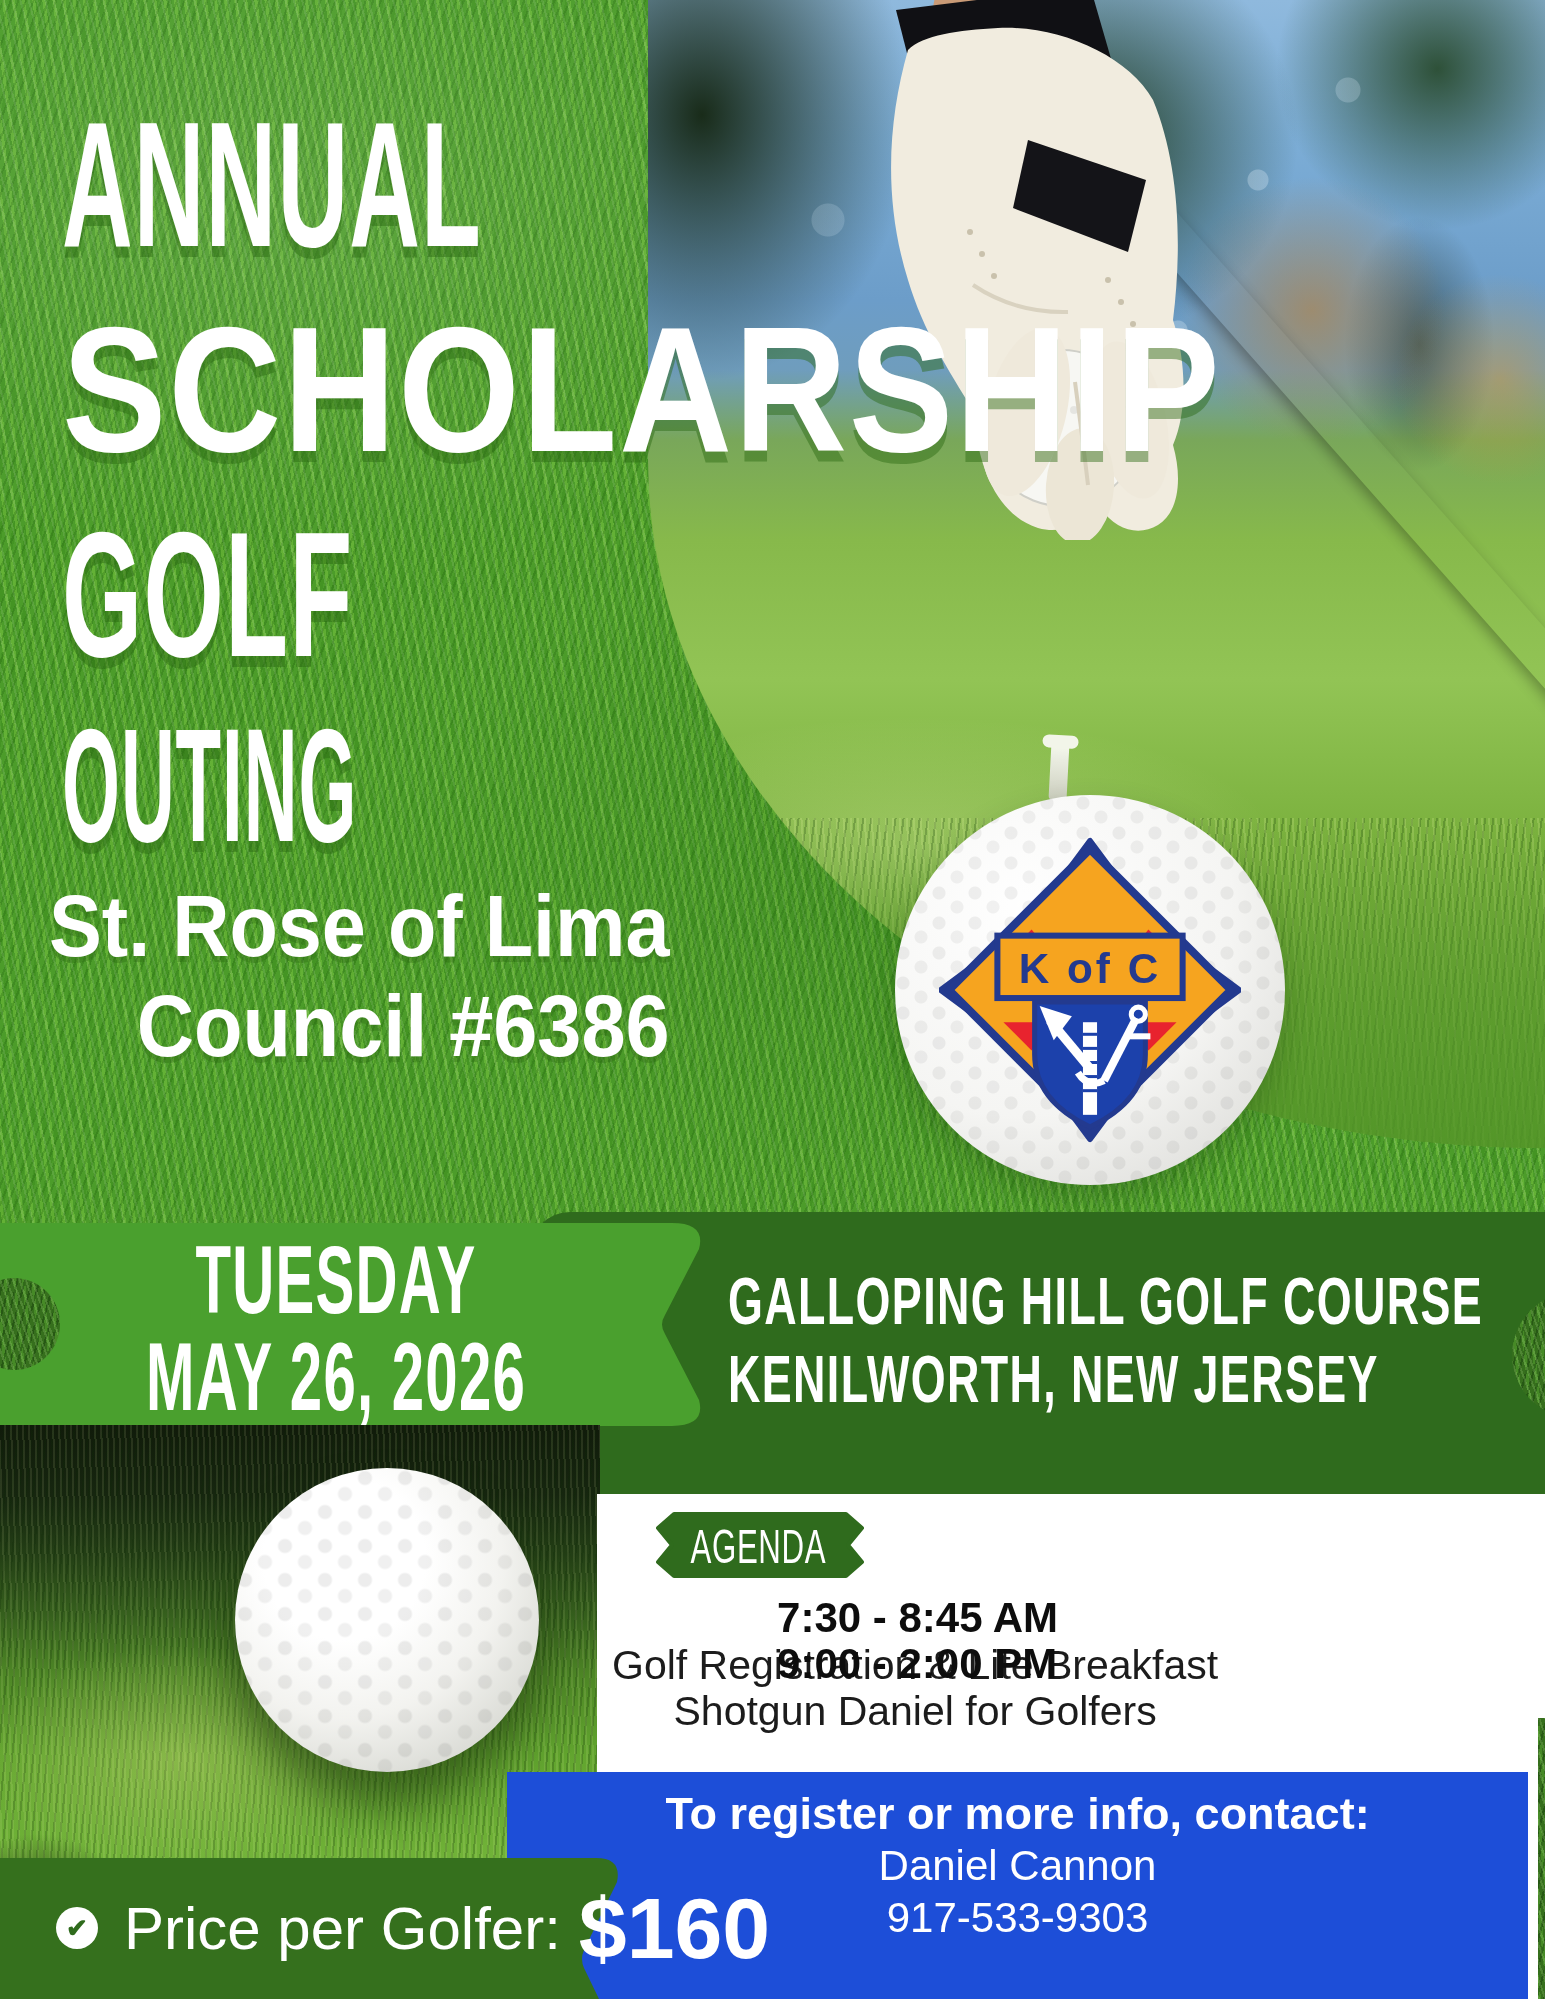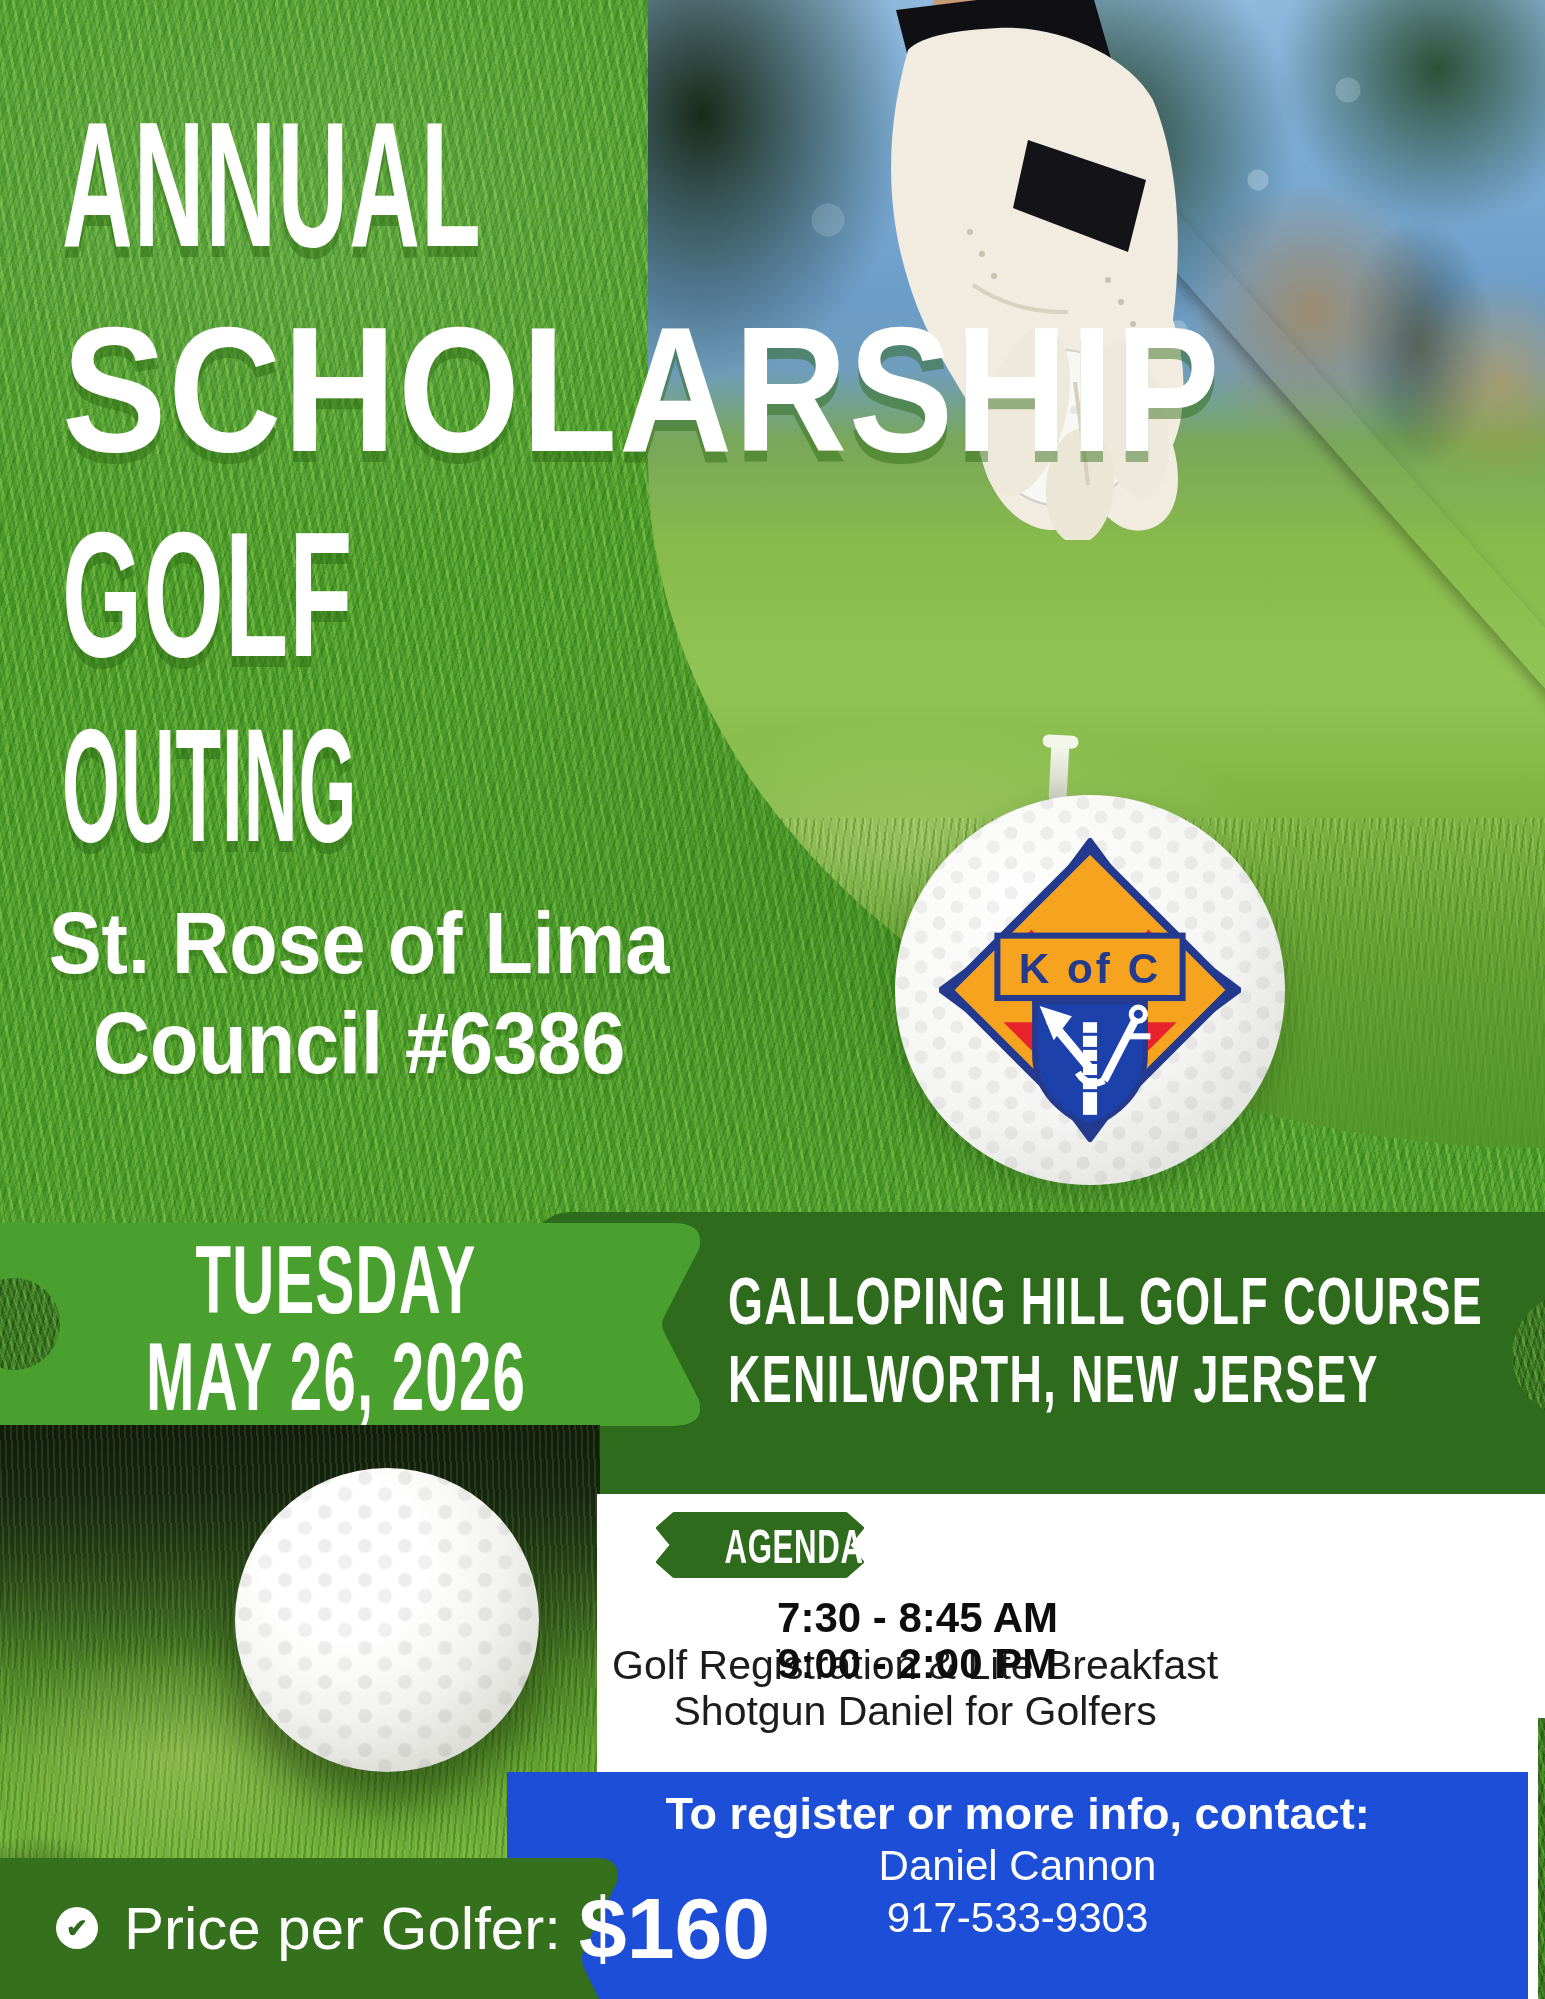--- a/index.html
+++ b/index.html
@@ -71,21 +71,21 @@
     background:#f8f8f2;}
   
   .hline{position:absolute;left:62px;color:#ffffff;font-weight:bold;line-height:1;white-space:nowrap;
     transform-origin:0 50%;letter-spacing:2px;
     text-shadow:0 11px 0 rgba(43,104,18,0.45);}
   .h1{top:96px;font-size:178px;transform:scaleX(0.55);}
   .h2{top:301px;font-size:178px;transform:scaleX(0.88);}
   .h3{top:506px;font-size:178px;transform:scaleX(0.58);}
   .h4{top:704px;font-size:162px;transform:scaleX(0.46);}
   
-  .org{position:absolute;left:14px;top:876px;width:690px;text-align:center;color:#fff;font-weight:bold;margin-top:17px;}
+  .org{position:absolute;left:14px;top:876px;width:690px;text-align:right;color:#fff;font-weight:bold;}
   .org div{font-size:88px;line-height:100px;transform:scaleX(0.9);transform-origin:50% 50%;
     white-space:nowrap;text-shadow:0 6px 0 rgba(43,104,18,0.35);}
   
   .kofc-ball{position:absolute;left:895px;top:795px;width:390px;height:390px;border-radius:50%;
     background-color:#f6f6f4;
     background-image:
       radial-gradient(circle 7px at 8px 8px, rgba(0,0,0,0.06) 0 6px, transparent 7px),
       radial-gradient(circle 7px at 26px 22px, rgba(0,0,0,0.05) 0 6px, transparent 7px),
       radial-gradient(circle at 32% 28%, rgba(255,255,255,0.95), rgba(244,244,242,0.6) 55%, rgba(210,210,206,0.9) 100%);
     background-size:36px 30px,36px 30px,100% 100%;
@@ -97,22 +97,22 @@
   .ribbon-light{position:absolute;left:0;top:1223px;width:710px;height:203px;}
   .date-text{position:absolute;left:0;top:1231px;width:672px;text-align:center;color:#fff;font-weight:bold;}
   .date-text div{font-size:97px;line-height:97px;transform:scaleX(0.60);transform-origin:50% 50%;
     white-space:nowrap;letter-spacing:2px;}
   .venue{position:absolute;left:728px;top:1262px;color:#fff;font-weight:bold;}
   .venue div{font-size:66px;line-height:78px;transform:scaleX(0.68);transform-origin:0 50%;
     white-space:nowrap;letter-spacing:2px;}
   
   .white-panel{position:absolute;left:597px;top:1494px;width:948px;height:505px;background:#ffffff;}
   .badge{position:absolute;left:650px;top:1512px;width:220px;height:66px;}
-  .badge-label{position:absolute;left:684px;top:1516px;width:220px;height:60px;display:flex;
-    align-items:center;justify-content:center;color:#fff;font-weight:bold;}
+  .badge-label{position:absolute;left:648px;top:1516px;width:220px;height:60px;display:flex;
+    align-items:center;justify-content:center;color:#fff;font-weight:normal;}
   .badge-label span{font-size:48px;transform:scaleX(0.65);letter-spacing:1px;white-space:nowrap;}
   .agenda-rows{position:absolute;left:612px;top:1594px;}
   .arow{display:flex;align-items:center;height:46px;flex-direction:column;}
   .atime{width:276px;font-size:42px;font-weight:bold;color:#0d0d0d;white-space:nowrap;}
   .aact{font-size:41px;color:#1c1c1c;white-space:nowrap;}
   
   .contact{position:absolute;left:507px;top:1772px;width:1021px;height:227px;background:#1d4ed8;
     color:#fff;text-align:center;padding-top:16px;}
   .c-head{font-size:45px;font-weight:bold;line-height:52px;}
   .c-line{font-size:42px;line-height:52px;}

